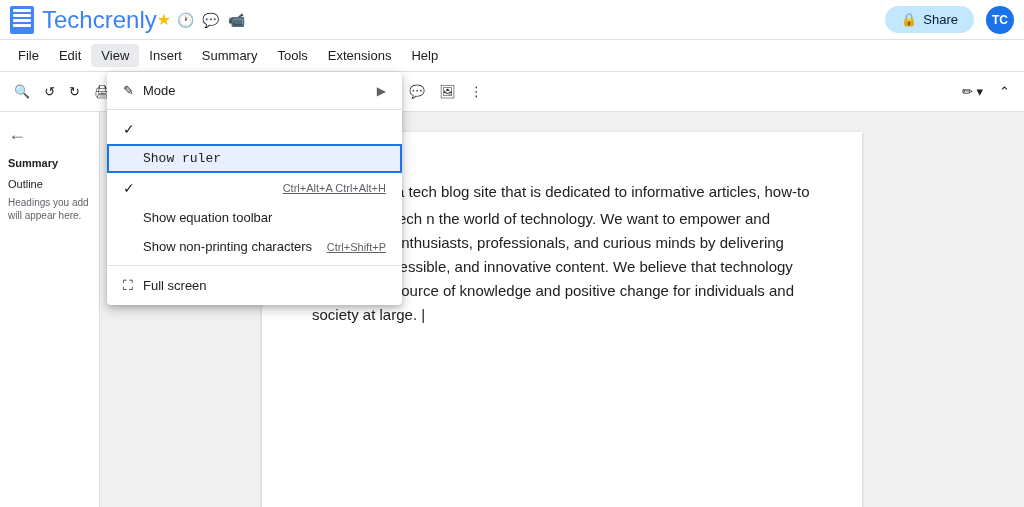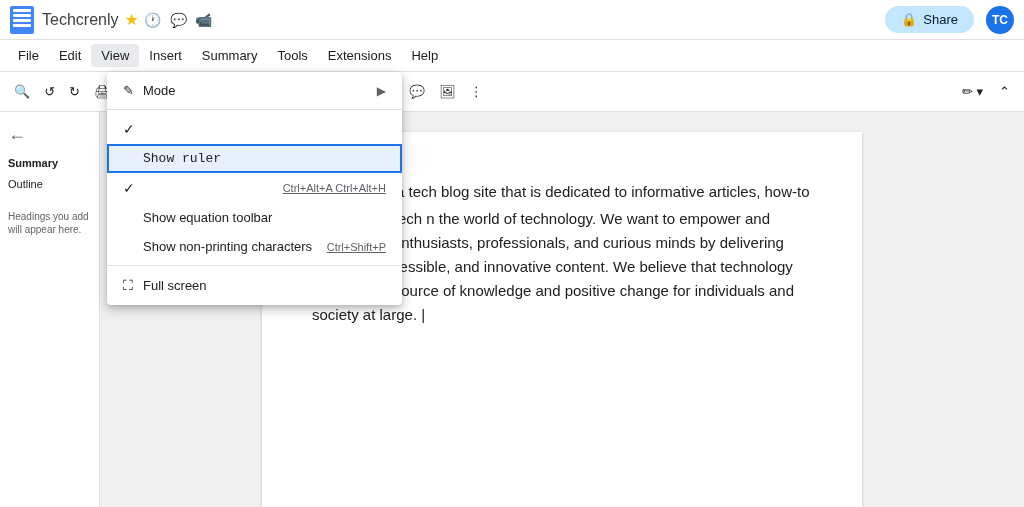--- a/index.html
+++ b/index.html
@@ -23,23 +23,22 @@
       flex-shrink: 0;
     }
     .doc-icon::before {
       content: '';
       position: absolute;
       top: 3px; left: 3px; right: 3px;
       height: 3px; background: #fff; border-radius: 1px;
       box-shadow: 0 5px 0 #fff, 0 10px 0 #fff, 0 15px 0 #fff;
     }
     .doc-title {
-      font-size: 16px;
-      color: #404040;
-      margin-right: 6px;
+      font-size: 24px;
+      color: #3b82f6;
     }
     .star-icon { color: #fbbc04; font-size: 16px; margin-right: 6px; cursor: pointer; }
     .title-icons { display: flex; gap: 8px; align-items: center; margin-right: auto; }
     .title-icon { color: #5f6368; font-size: 14px; cursor: pointer; }
     .title-right { display: flex; align-items: center; gap: 12px; margin-left: auto; }
     .share-btn {
       background: #c2e7ff;
       color: #001d35;
       border: none;
       padding: 6px 16px;
@@ -113,21 +112,21 @@
     
     .sidebar {
       width: 100px;
       background: #fff;
       padding: 12px 8px;
       border-right: 1px solid #e0e0e0;
       overflow: hidden;
     }
     .sidebar-back { font-size: 18px; color: #5f6368; cursor: pointer; margin-bottom: 12px; }
     .sidebar-section { font-size: 11px; font-weight: 700; color: #202124; margin-bottom: 9px; }
-    .sidebar-subsection { font-size: 11px; color: #202124; margin-bottom: 20px; }
+    .sidebar-subsection { font-size: 11px; color: #202124; margin-bottom: 6px; }
     .sidebar-note { font-size: 10px; color: #5f6368; line-height: 1.3; }
 
     
     .doc-area {
       flex: 1;
       overflow: hidden;
       position: relative;
       display: flex;
       justify-content: center;
       padding-top: 20px;

